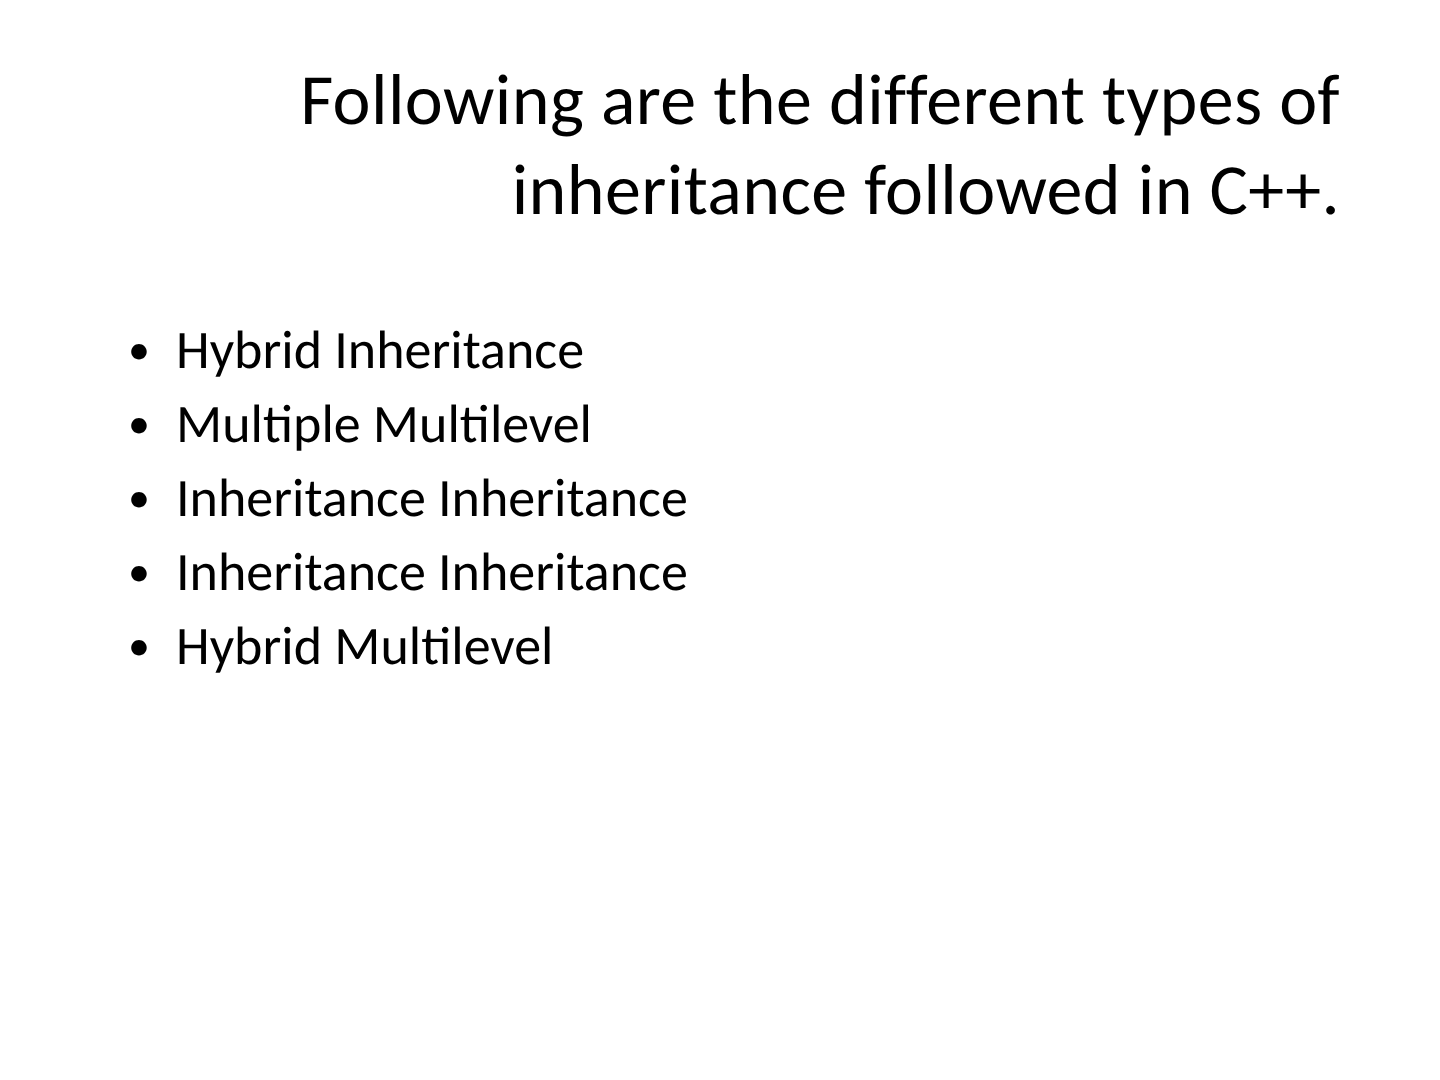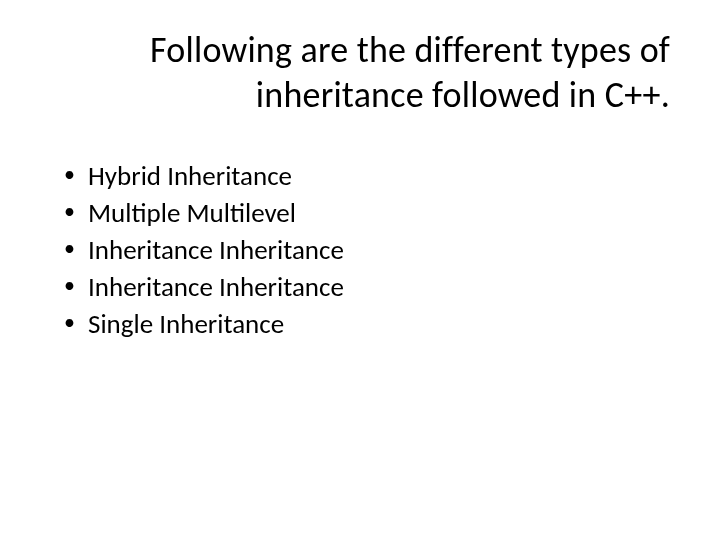--- a/index.html
+++ b/index.html
@@ -69,16 +69,16 @@
     <li class="list-item">
       <span class="bullet">•</span>
       <span class="item-text">Inheritance Inheritance</span>
     </li>
     <li class="list-item">
       <span class="bullet">•</span>
       <span class="item-text">Inheritance Inheritance</span>
     </li>
     <li class="list-item">
       <span class="bullet">•</span>
-      <span class="item-text">Single Inheritance</span>
+      <span class="item-text">Hybrid Multilevel</span>
     </li>
   </ul>
 </div>
 
 </body></html>

